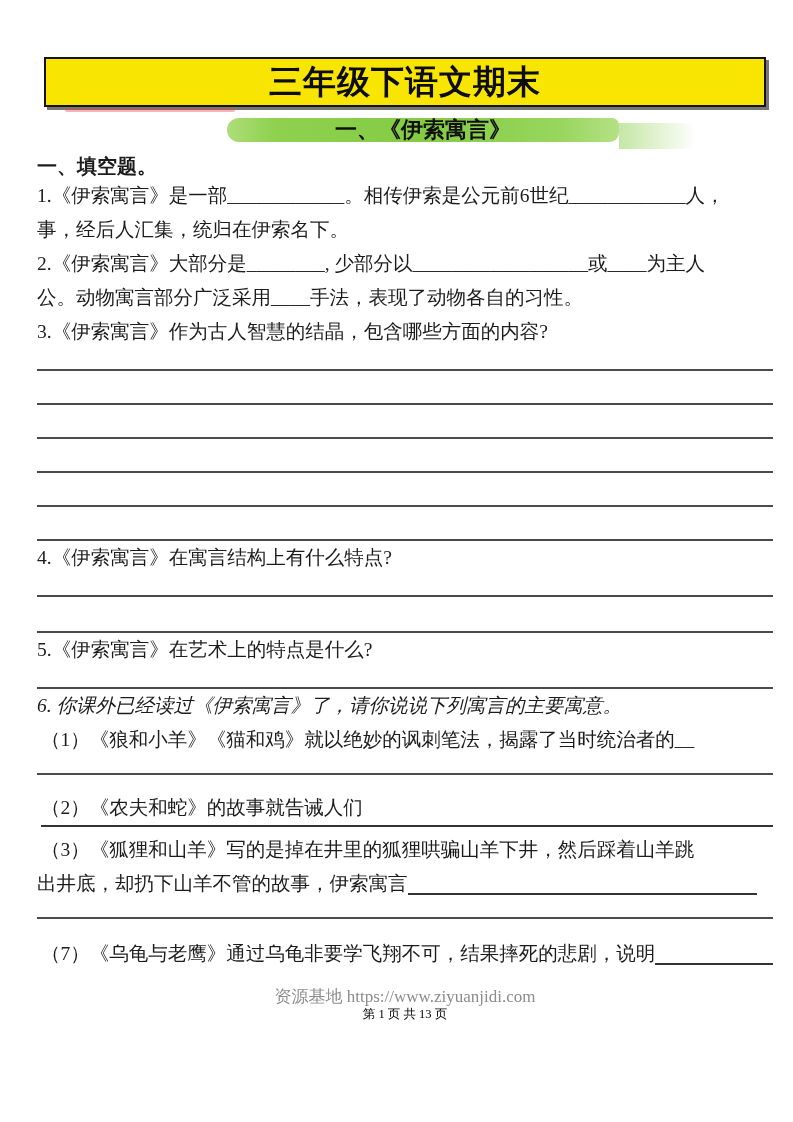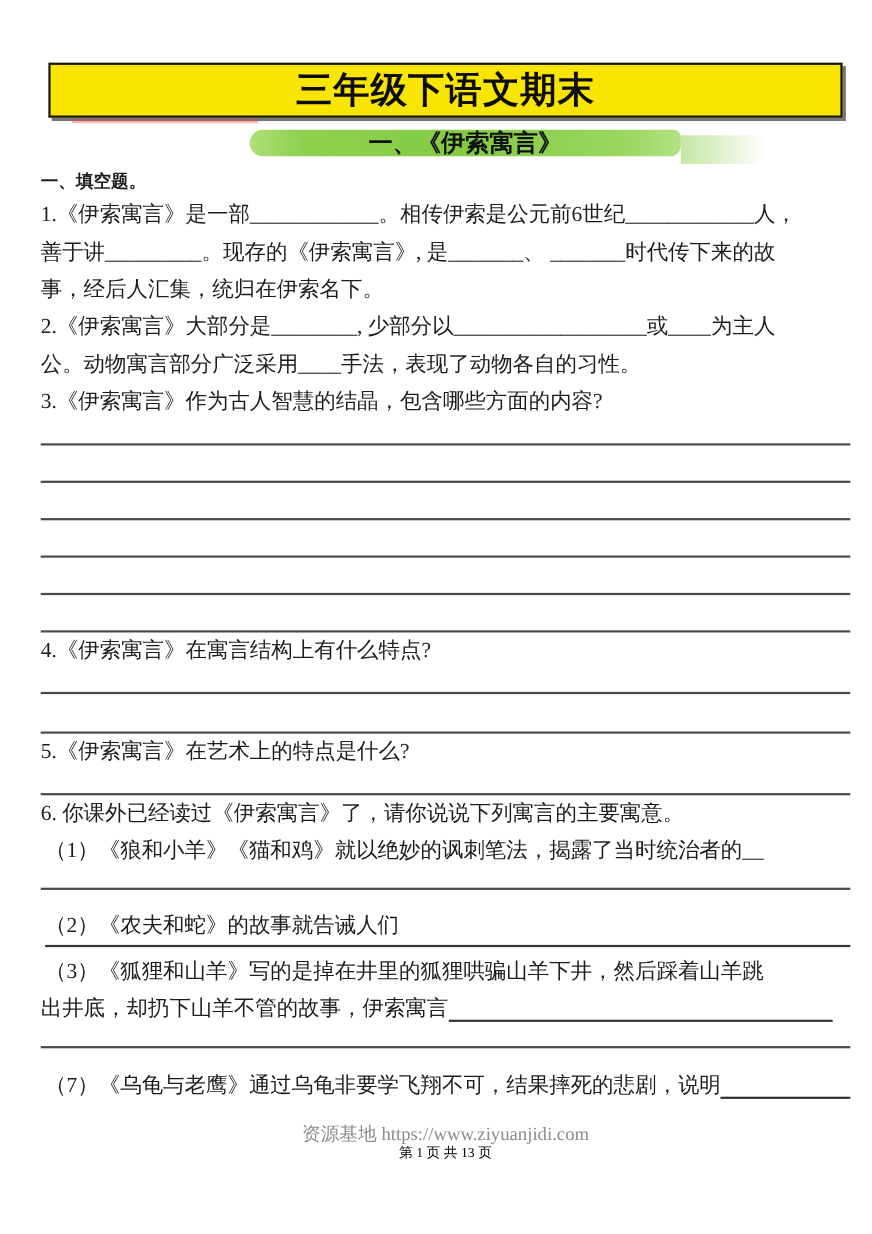--- a/index.html
+++ b/index.html
@@ -42,28 +42,28 @@
     display:flex; align-items:center; justify-content:center;
     font-weight:700; font-size:22px; color:#101010;
   }
   .gband::after {
     content:""; position:absolute; left:100%; top:5px;
     width:78px; height:26px;
     background:linear-gradient(90deg, rgba(150,210,90,.55), rgba(150,210,90,0));
     border-radius:0 14px 14px 0;
   }
 
-  .part-heading { margin-top:11px; font-size:16px; font-weight:700; line-height:26px; }
+  .part-heading { margin-top:11px; font-size:20px; font-weight:700; line-height:26px; }
 
   p.qline {
     margin:0; font-size:19.5px; line-height:34px;
     white-space:nowrap; overflow:hidden;
   }
   .mt2  { margin-top:2px; }
-  .mt13 { margin-top:13px; }
+  .mt13 { margin-top:13px;font-style:italic; }
   .mt14 { margin-top:14px; }
   .mt16 { margin-top:16px;flex-direction:column; }
   .mt18 { margin-top:18px; }
   .indent { padding-left:4px; }
 
   
   .ans .line { height:32px; border-bottom:2px solid #4a4a4a; }
   .ans .line.h16 { height:16px; }
   .ans .line.h20 { height:20px; }
   .ans .line.h34 { height:34px; }
@@ -92,21 +92,20 @@
 
   <div class="artifact"></div>
 
   <div class="gband">
     <span>一、《伊索寓言》</span>
   </div>
 
   <div class="part-heading">一、填空题。</div>
 
   <p class="qline mt2">1.《伊索寓言》是一部____________。相传伊索是公元前6世纪____________人，</p>
-  <p class="qline">善于讲_________。现存的《伊索寓言》, 是_______、 _______时代传下来的故</p>
   <p class="qline">事，经后人汇集，统归在伊索名下。</p>
 
   <p class="qline mt2">2.《伊索寓言》大部分是________, 少部分以__________________或____为主人</p>
   <p class="qline">公。动物寓言部分广泛采用____手法，表现了动物各自的习性。</p>
 
   <p class="qline">3.《伊索寓言》作为古人智慧的结晶，包含哪些方面的内容?</p>
 
   <div class="ans">
     <div class="line h20"></div>
     <div class="line"></div>

